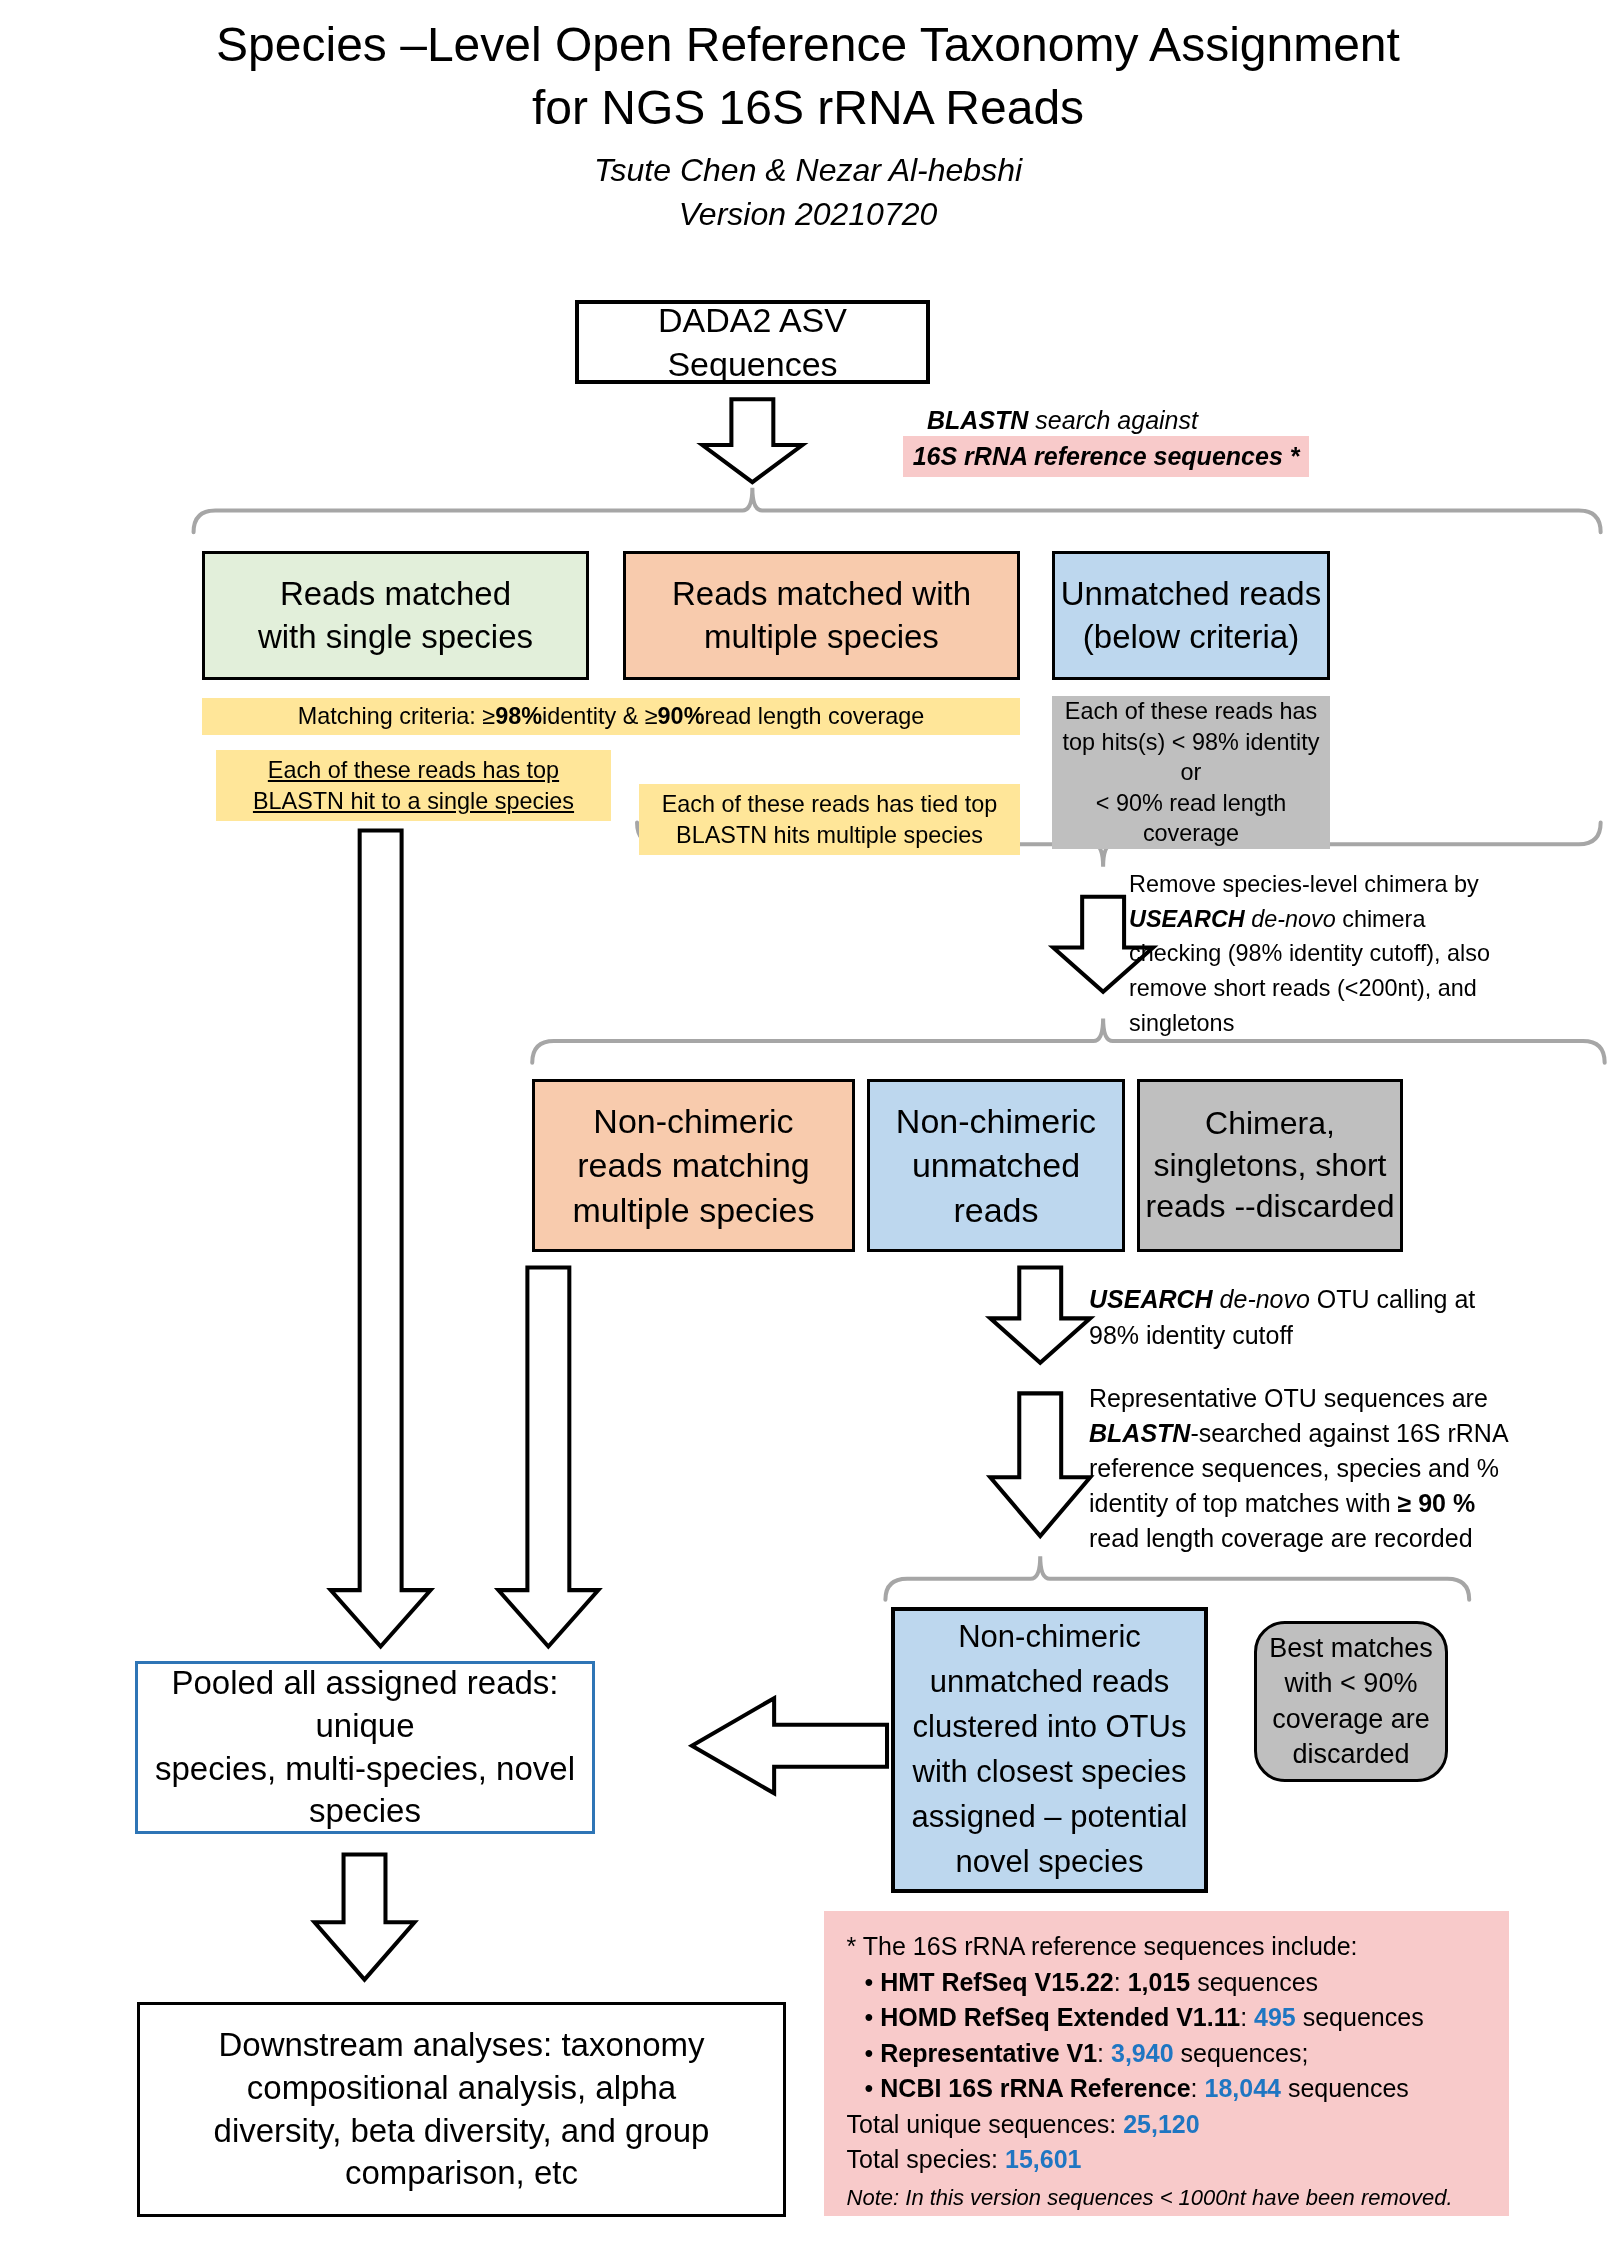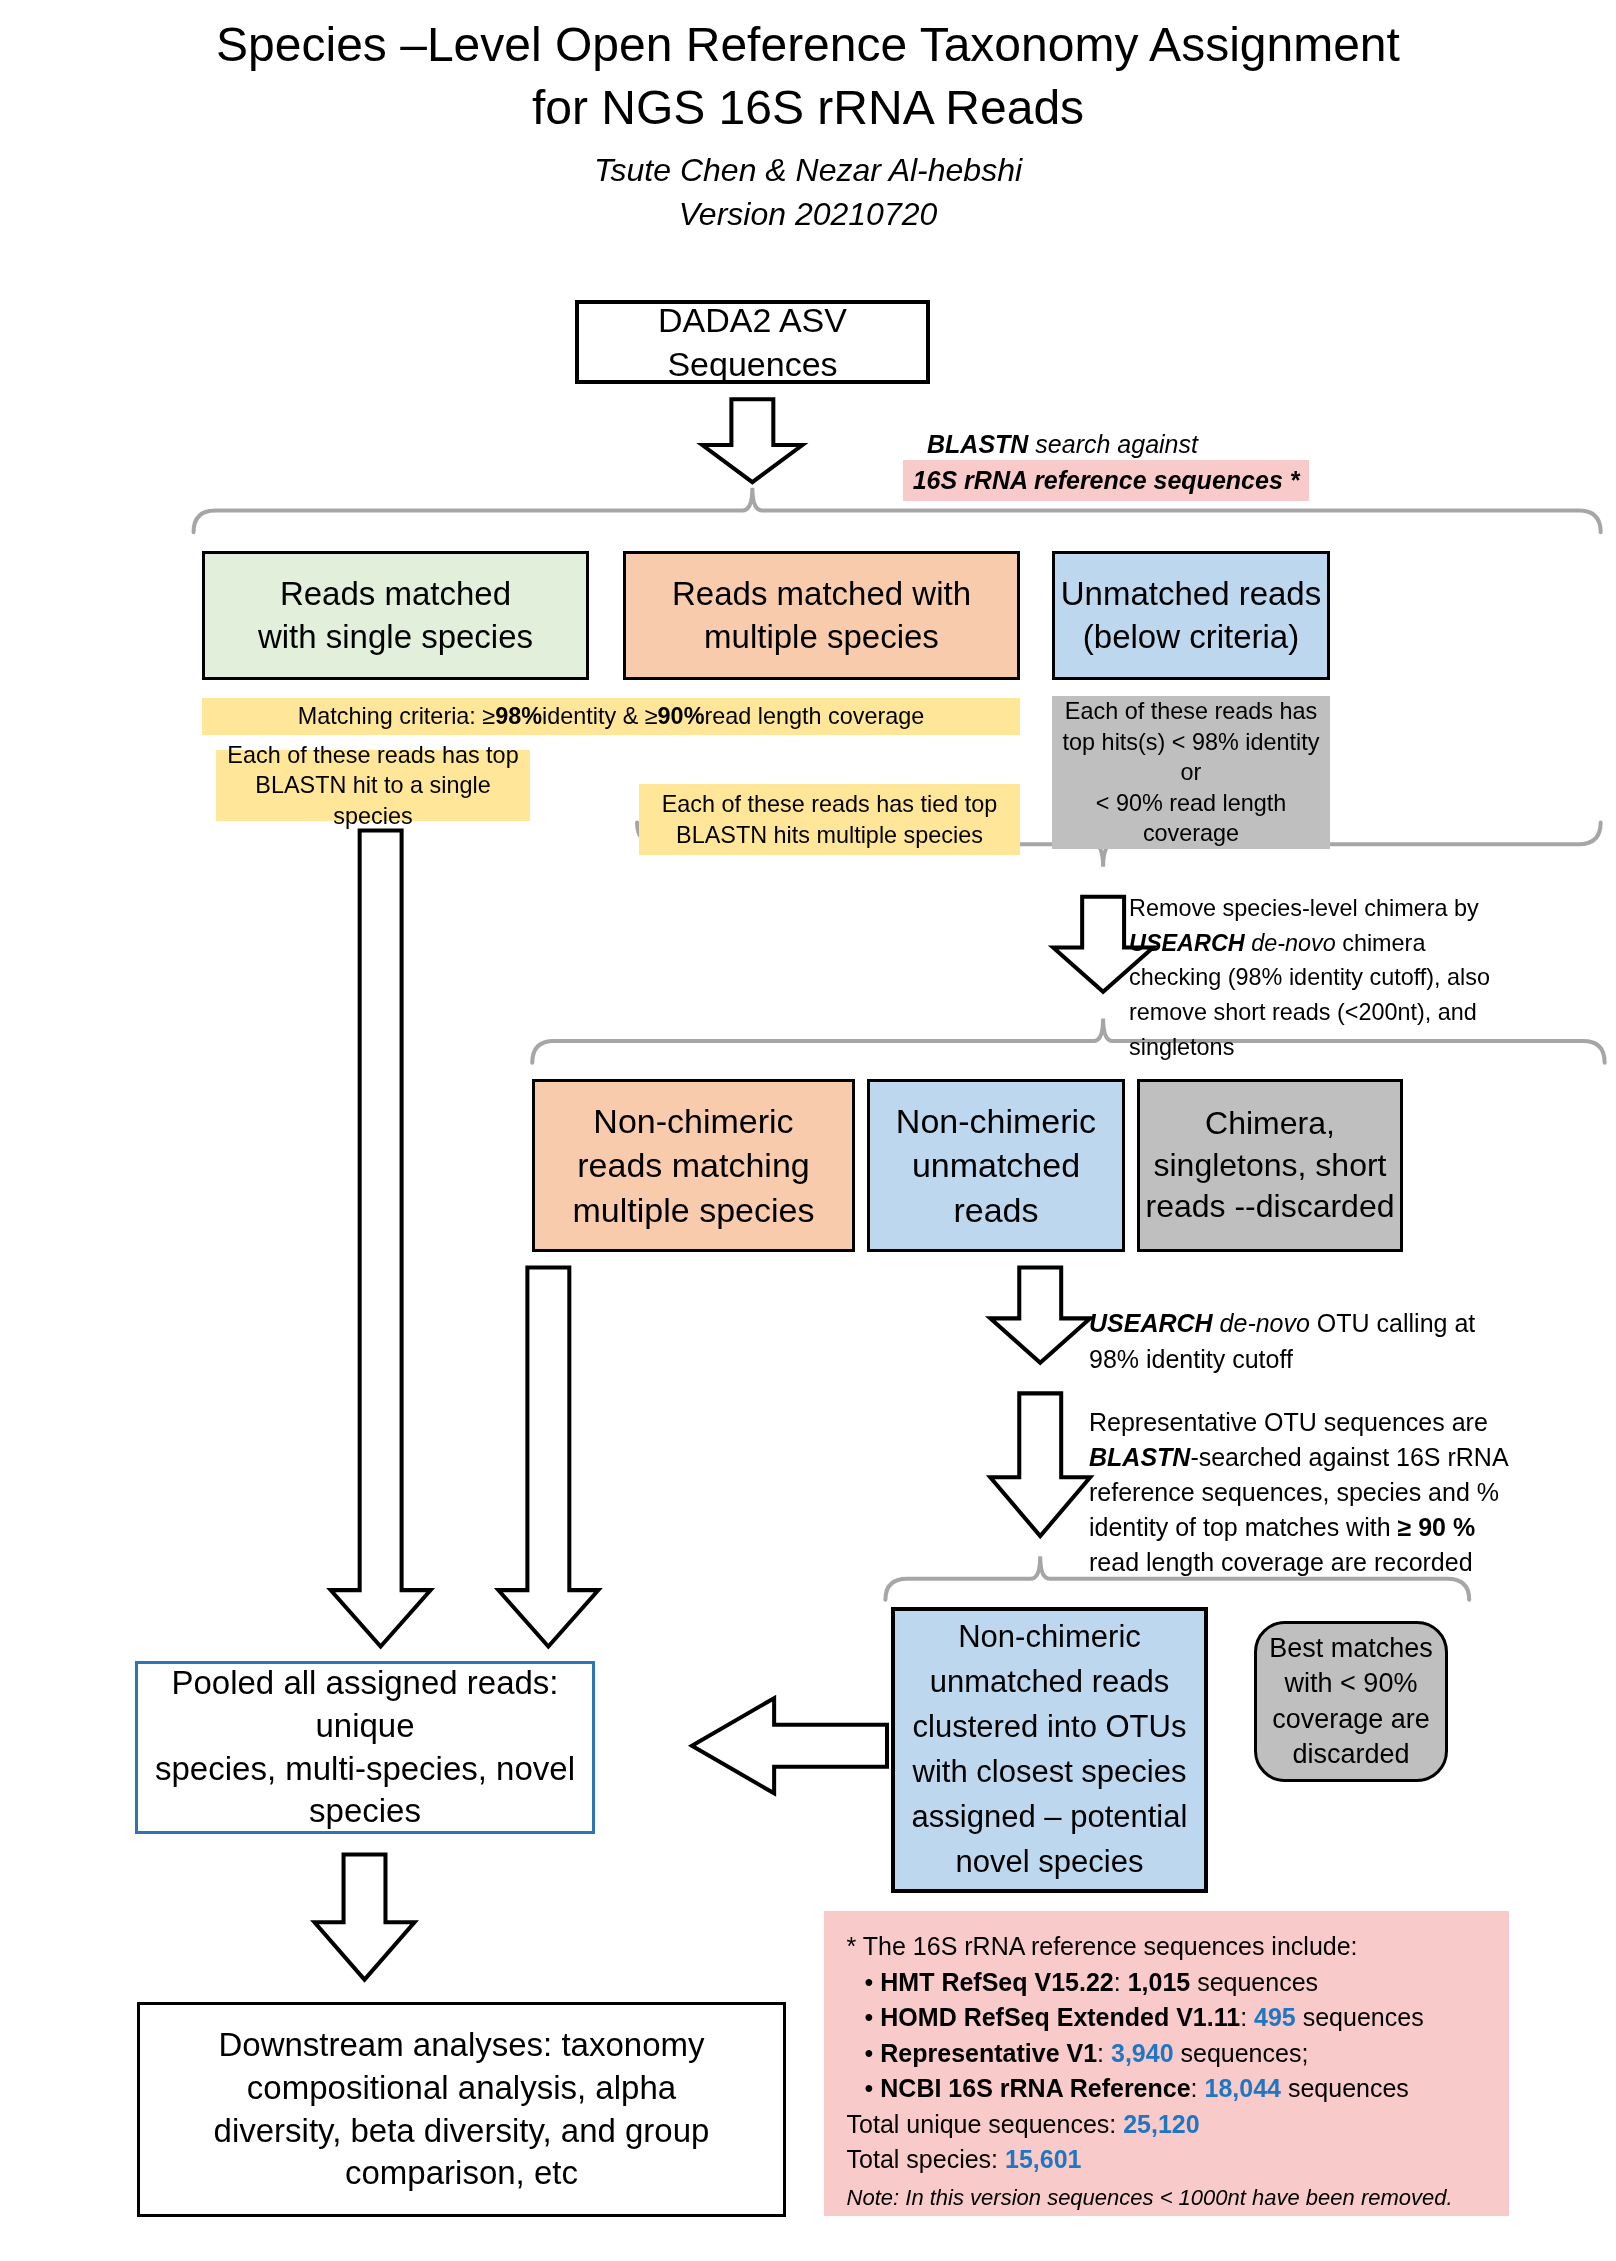--- a/index.html
+++ b/index.html
@@ -5,21 +5,21 @@
   html,body{margin:0;padding:0;background:#ffffff;}
   .canvas{position:relative;width:1616px;height:2261px;background:#fff;
           font-family:"Liberation Sans", sans-serif;color:#000;overflow:hidden;}
   .overlay{position:absolute;left:0;top:0;}
   .box{position:absolute;display:flex;align-items:center;justify-content:center;
        text-align:center;white-space:pre-line;line-height:1.3;box-sizing:border-box;}
   .bordered{border:3.2px solid #000;}
   .title{position:absolute;left:0;top:13px;width:100%;text-align:center;
          font-size:48px;line-height:1.32;}
   .byline{position:absolute;left:0;width:100%;text-align:center;font-style:italic;font-size:32px;}
-  .note{position:absolute;text-align:left;line-height:1.45;margin-top:24px;}
+  .note{position:absolute;text-align:left;line-height:1.45;}
   .b{font-weight:bold;}
   .i{font-style:italic;}
   .bi{font-weight:bold;font-style:italic;}
   .num{font-weight:bold;}
   .pinkhl{display:inline-block;padding:2.4px 9.7px;}
   .refpanel{position:absolute;box-sizing:border-box;padding:18px 22.6px;text-align:left;}
   .refline{line-height:1.42;}
 </style>
 </head>
 <body>
@@ -61,21 +61,21 @@
 (below criteria)</div>
 
   <div class="box" style="left:202px;top:698px;width:818px;height:37px;background:#ffe699;font-size:23.4px;white-space:nowrap;text-align:right;">
       <span>Matching criteria: ≥ </span>
       <span class="b">98%</span>
       <span> identity &amp; ≥ </span>
       <span class="b">90%</span>
       <span> read length coverage</span>
     </div>
 
-  <div class="box" style="left:216px;top:750px;width:314px;height:71px;background:#ffe699;font-size:23.4px;">Each of these reads has top
+  <div class="box" style="left:216px;top:750px;width:395px;height:71px;background:#ffe699;font-size:23.4px;text-decoration:underline;">Each of these reads has top
 BLASTN hit to a single species</div>
   <div class="box" style="left:639px;top:784px;width:381px;height:71px;background:#ffe699;font-size:23.4px;">Each of these reads has tied top
 BLASTN hits multiple species</div>
 
   <div class="box" style="left:1052px;top:696px;width:278px;height:153px;background:#bfbfbf;font-size:23.4px;">Each of these reads has
 top hits(s) &lt; 98% identity or
 &lt; 90% read length coverage</div>
 
   <div class="note" style="left:1129px;top:867px;width:387px;font-size:23.4px;line-height:1.48;"><span>Remove species-level chimera by </span><span class="bi">USEARCH</span><span class="i"> de-novo</span><span> chimera checking (98% identity cutoff), also remove short reads (&lt;200nt), and singletons</span></div>
 

